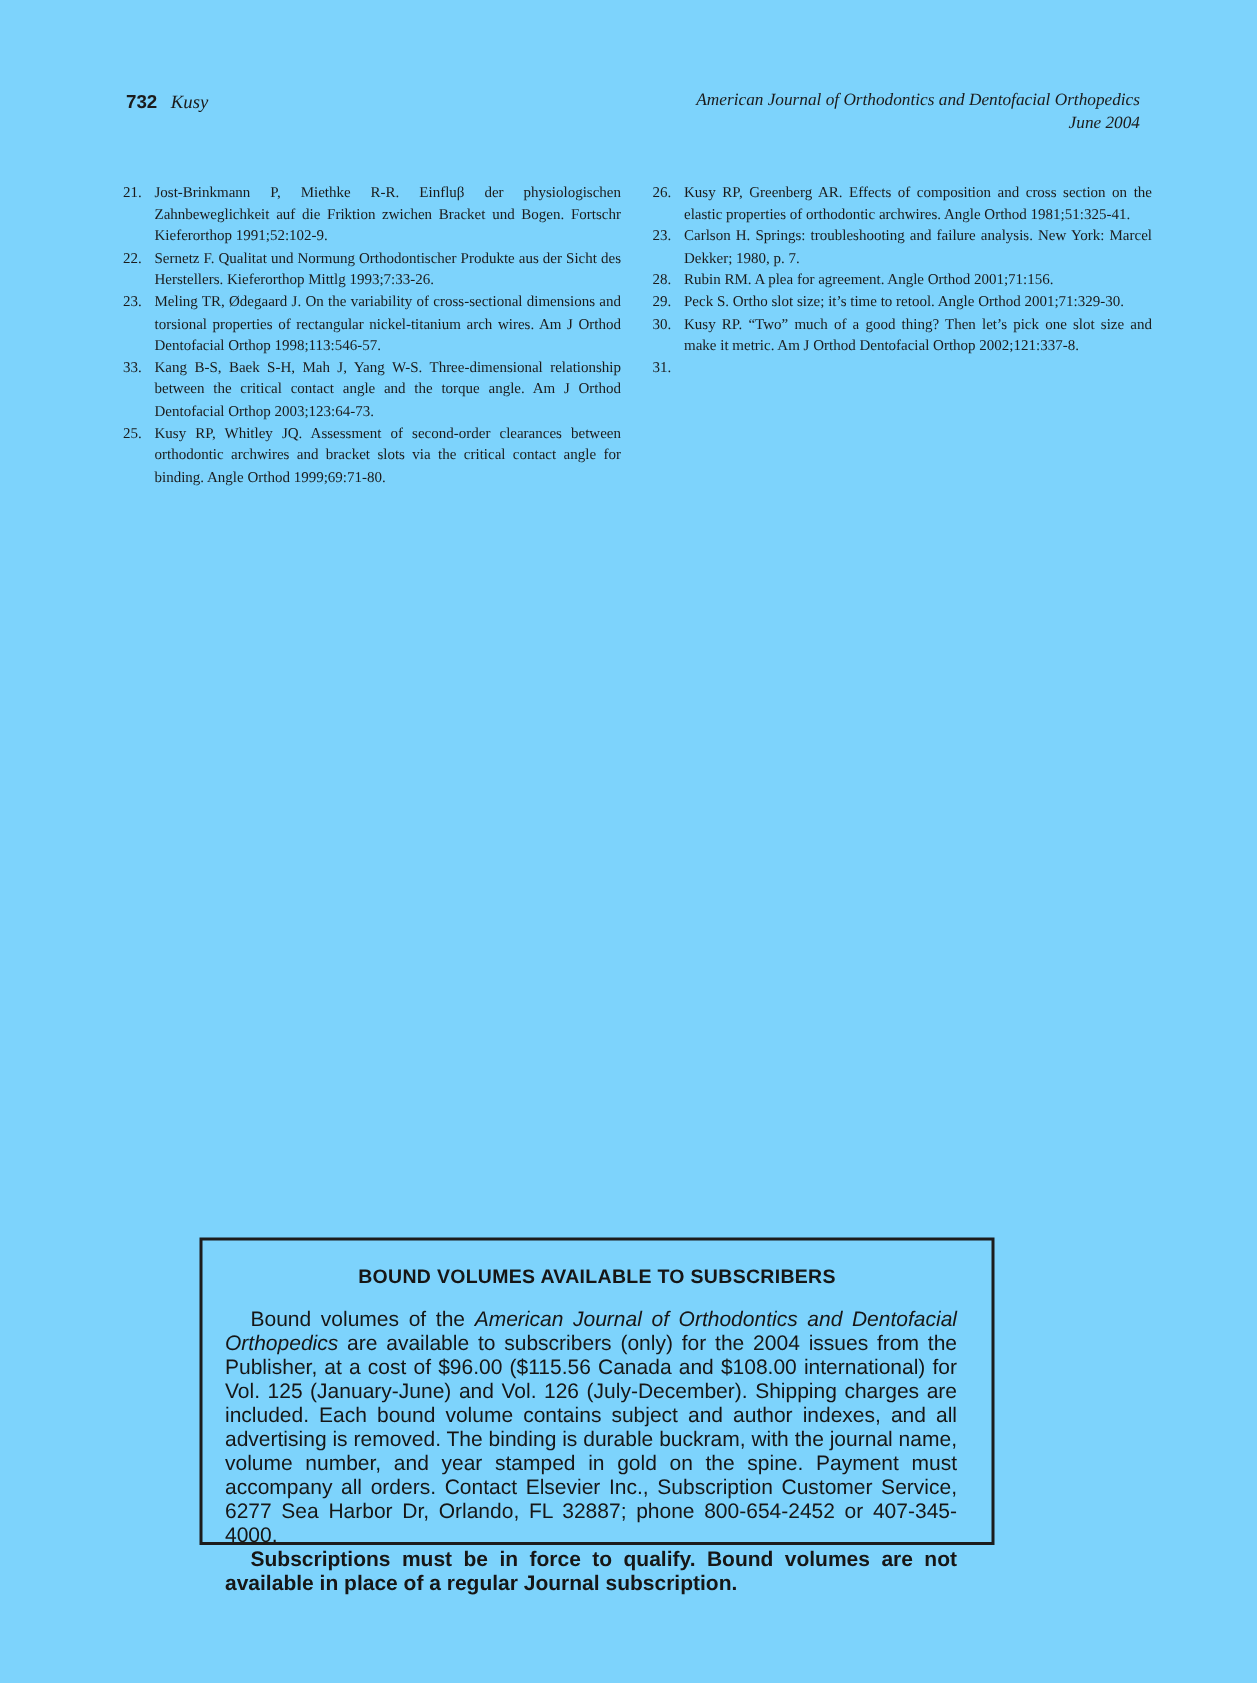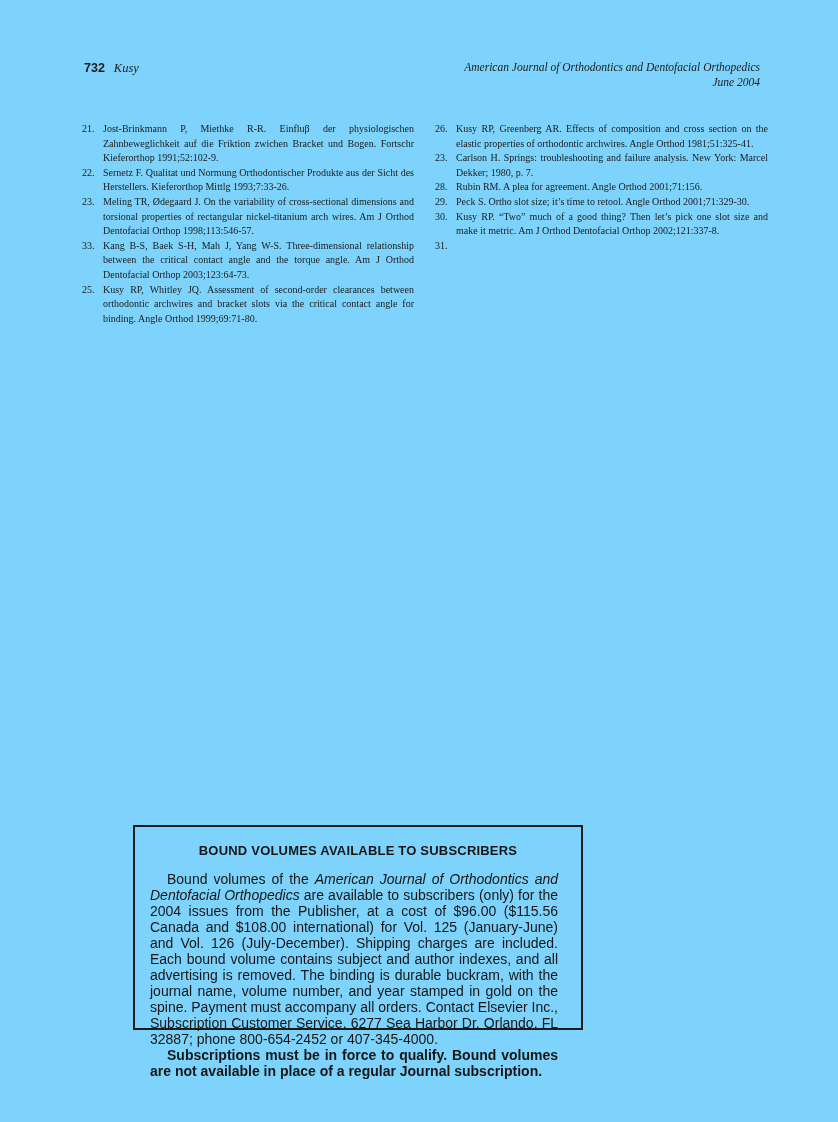--- a/index.html
+++ b/index.html
@@ -39,21 +39,21 @@
     text-align:justify;
   }
   .refs-col { width:332px; }
   .refs-col + .refs-col { width:333px; }
   .ref { position:relative; padding-left:21px; }
   .ref-num { position:absolute; left:0; top:0; }
 
   
   .notice {
     position:absolute; left:133px; top:825px;
-    width:450px; height:205px;
+    width:530px; height:205px;
     border:2px solid #1c1c1c;
     font-family:"Liberation Sans", sans-serif;
     color:#161616;
   }
   .notice-title {
     margin-top:16px;
     text-align:center;
     font-weight:bold;
     font-size:13px;
     letter-spacing:0.2px;

